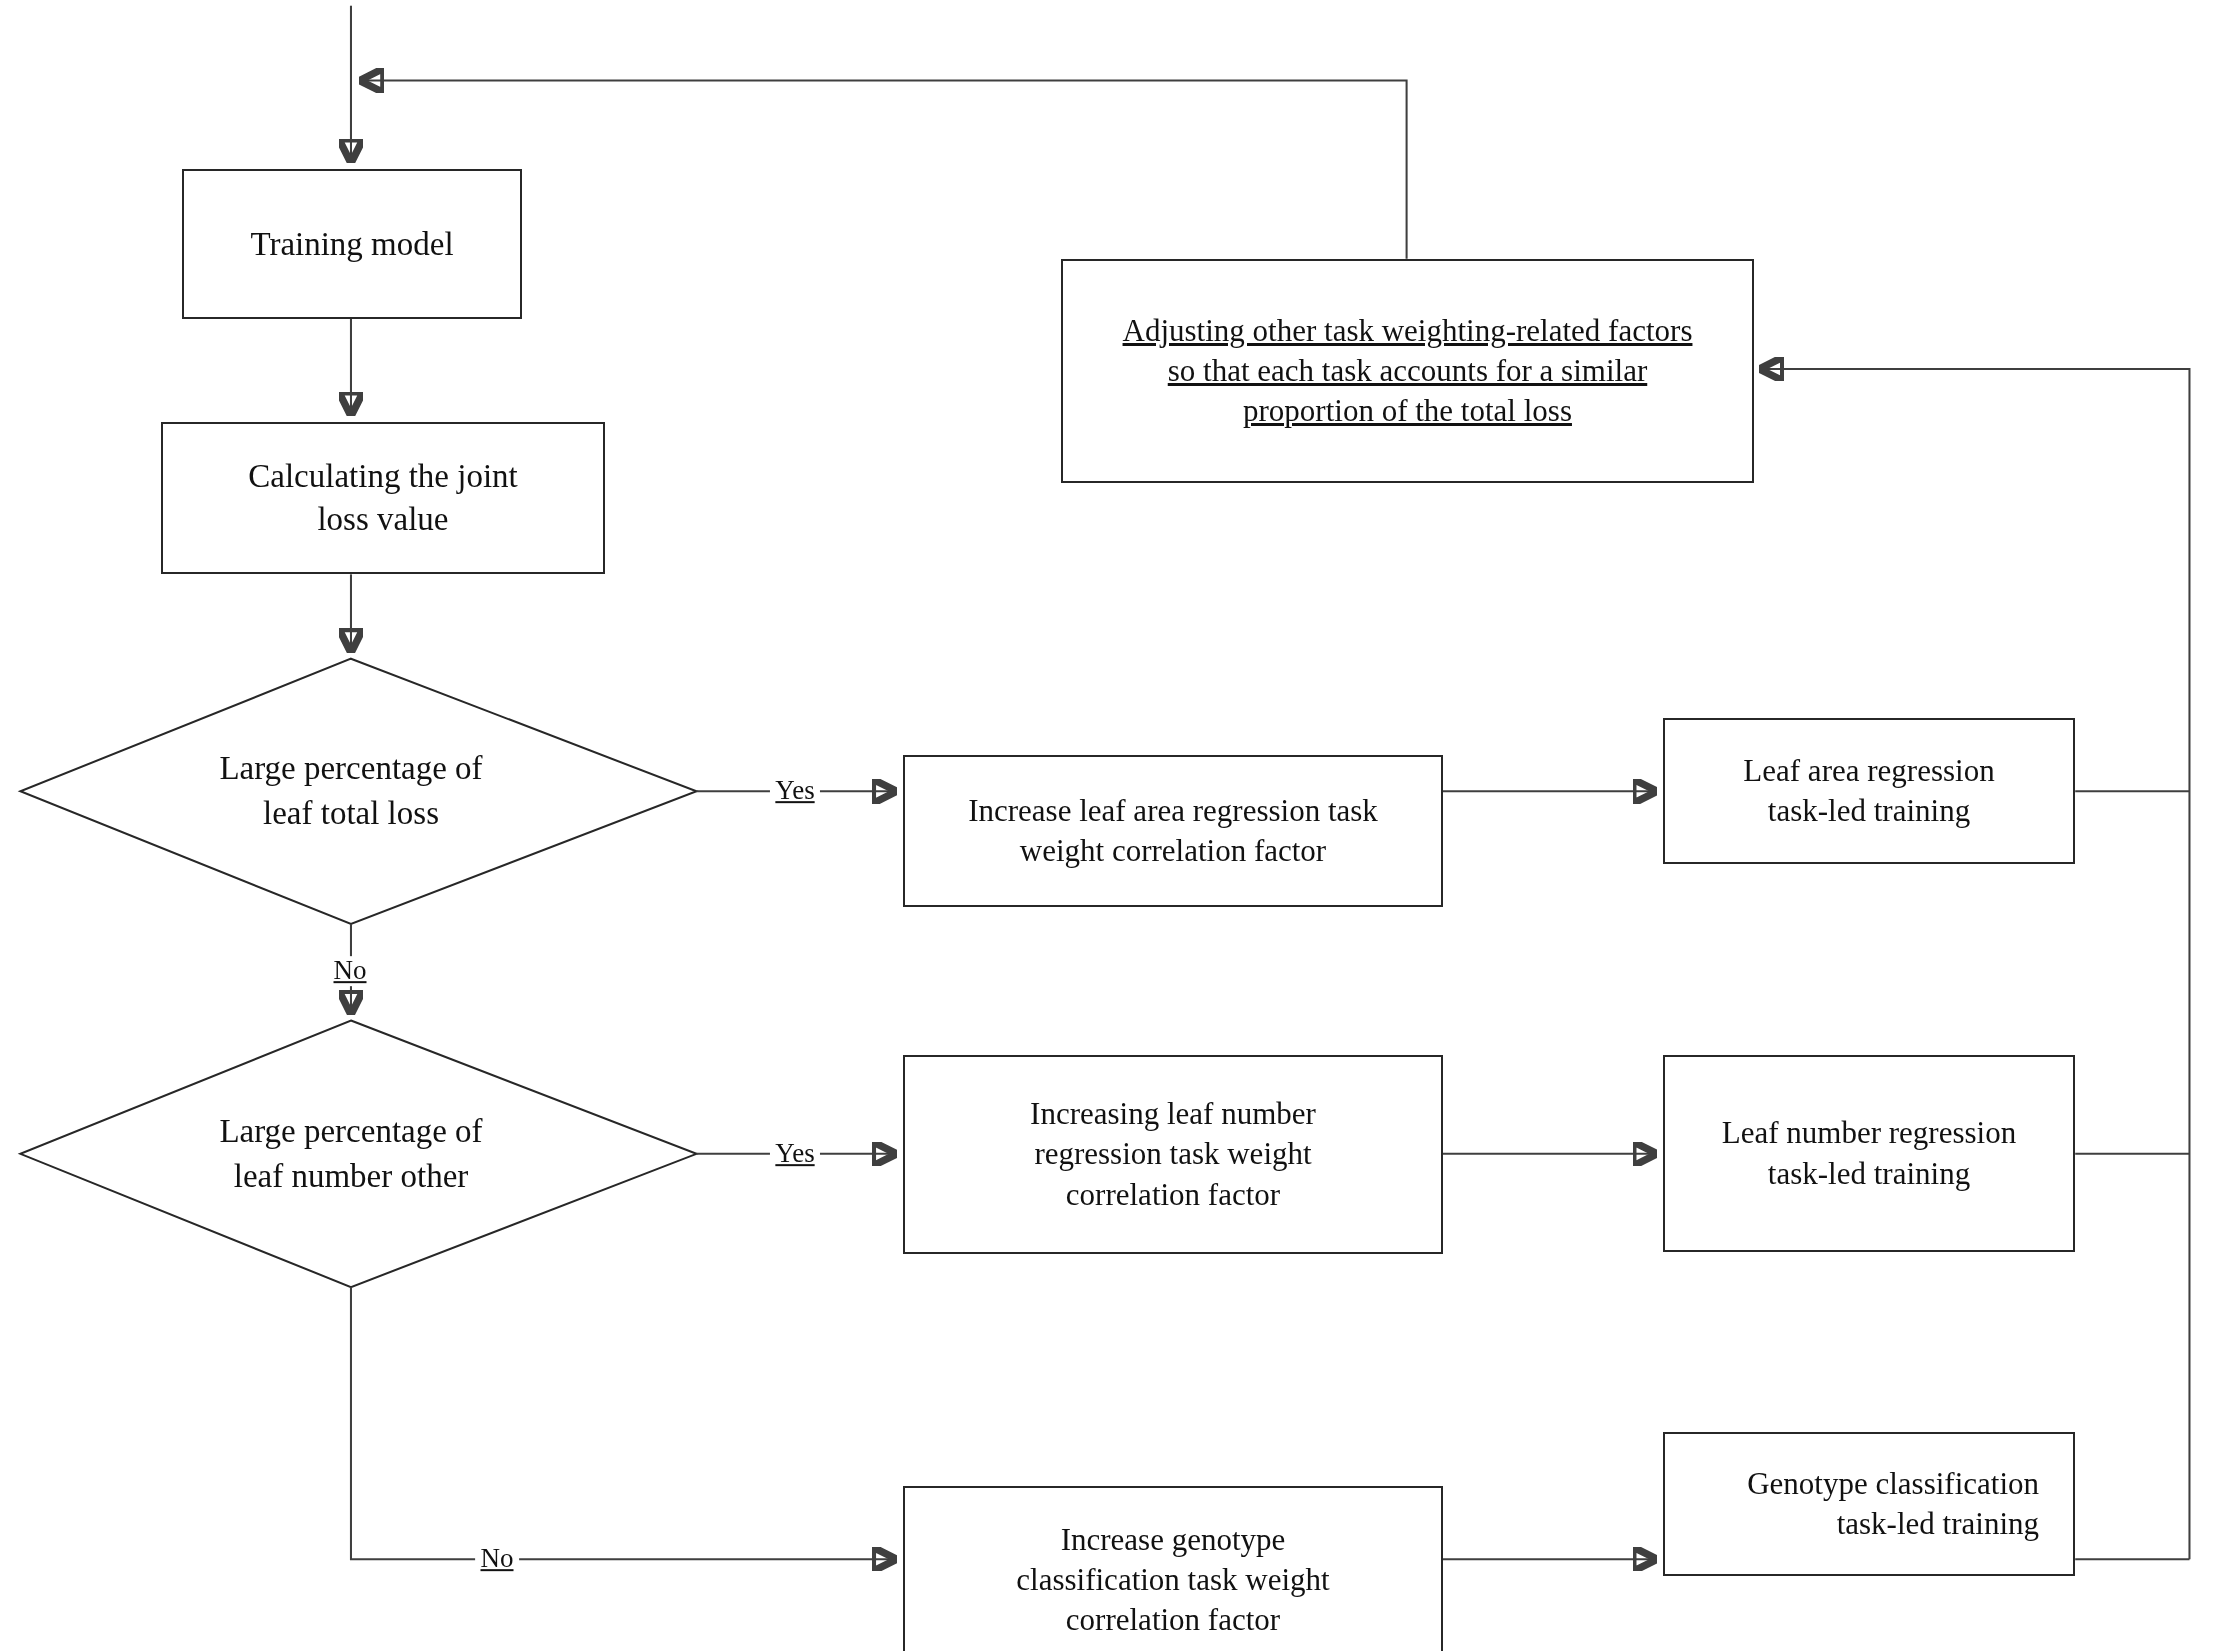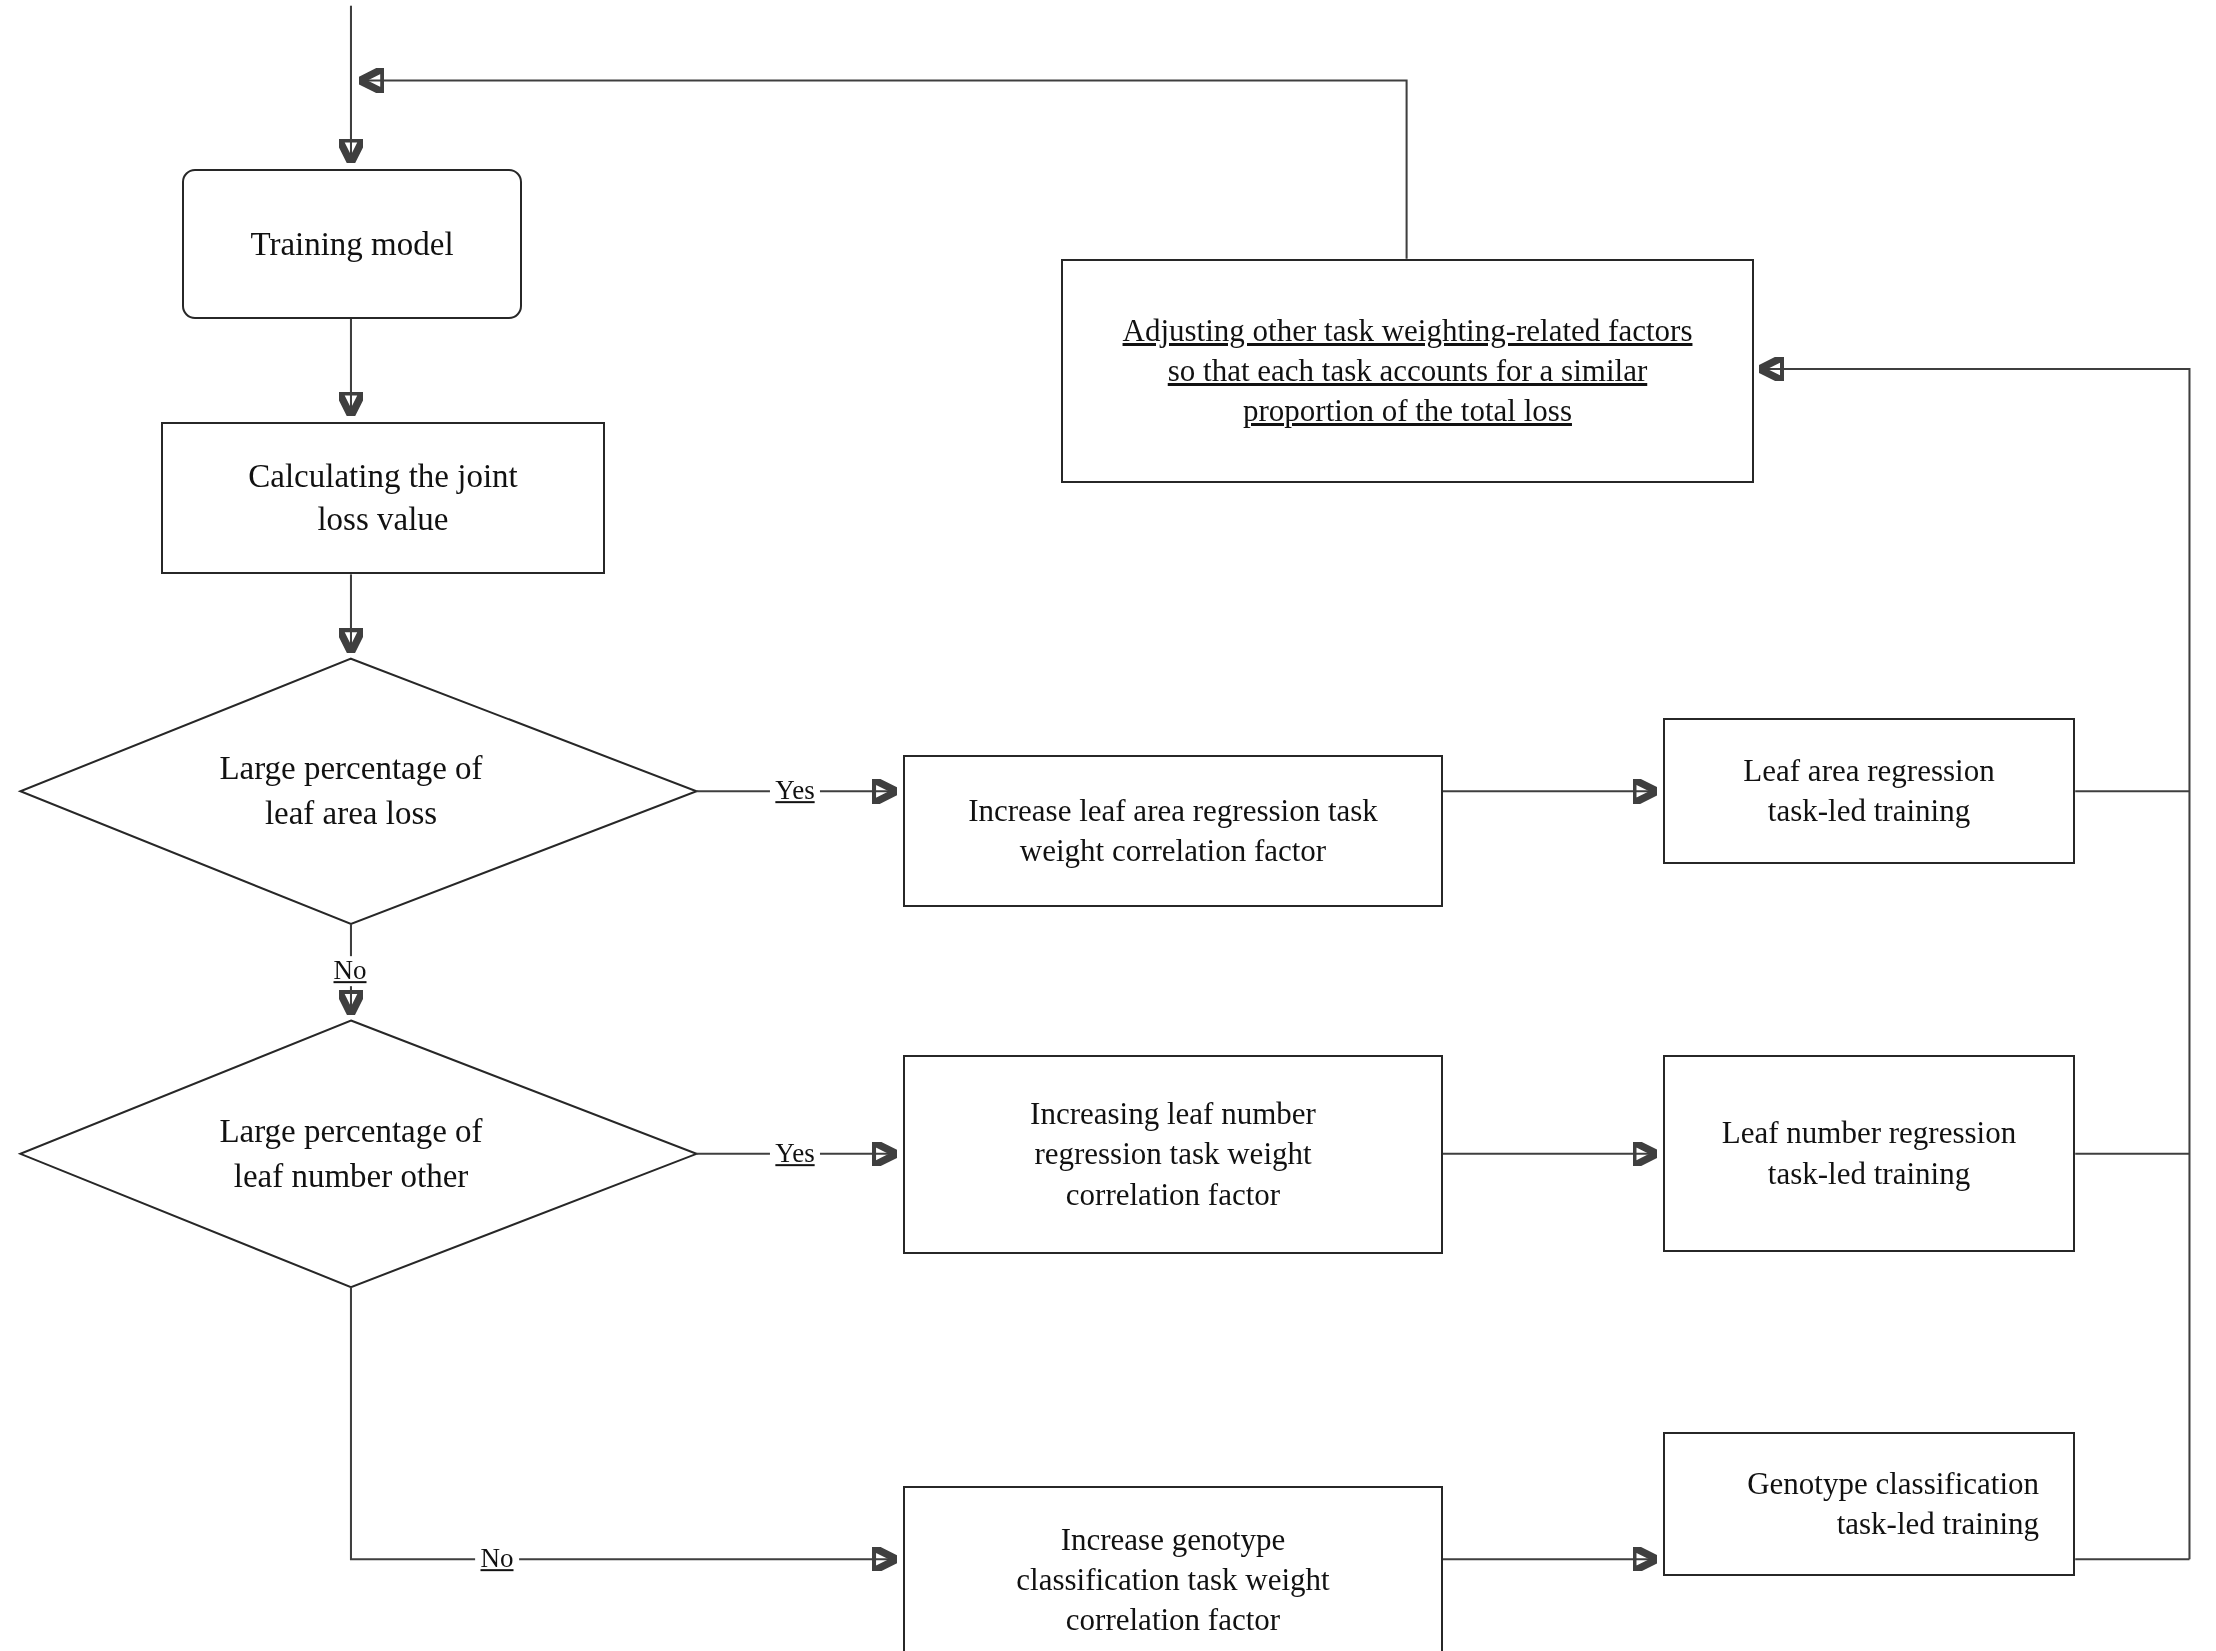--- a/index.html
+++ b/index.html
@@ -82,21 +82,21 @@
     <path d="M 2121 1696 H 2433" marker-end="url(#arr)"></path>
     <path d="M 3051 1696 H 3219"></path>
 
     <path d="M 516 1892 V 2292 H 1315" marker-end="url(#arr)"></path>
     <path d="M 2121 2292 H 2433" marker-end="url(#arr)"></path>
     <path d="M 3051 2292 H 3219"></path>
 
     <path d="M 3219 2292 V 542 H 2590" marker-end="url(#arr)"></path>
   </svg>
 
-  <div class="node f48" style="left:182px;top:169px;width:340px;height:150px;border-radius:13px;">
+  <div class="node f48" style="left:182px;top:169px;width:340px;height:150px;">
     <span class="lbl" style="max-width:286px;">Training model</span>
   </div>
 
   <div class="node f48" style="left:161px;top:422px;width:444px;height:152px;">
     <span class="lbl" style="max-width:306px;">Calculating the joint loss value</span>
   </div>
 
   <div class="node f46" style="left:1061px;top:259px;width:693px;height:224px;">
     <span class="lbl" style="max-width:599px;text-decoration:underline;">Adjusting other task weighting-related factors so that each task accounts for a similar proportion of the total loss</span>
   </div>
@@ -118,21 +118,21 @@
   </div>
 
   <div class="node f46" style="left:903px;top:1486px;width:540px;height:188px;">
     <span class="lbl" style="max-width:381px;">Increase genotype classification task weight correlation factor</span>
   </div>
 
   <div class="node f46" style="left:1663px;top:1432px;width:412px;height:144px;text-align:right;">
     <span class="lbl" style="max-width:340px;">Genotype classification task-led training</span>
   </div>
 
-  <div class="dlabel" style="left:351px;top:791px;">Large percentage of leaf area loss</div>
+  <div class="dlabel" style="left:351px;top:791px;">Large percentage of leaf total loss</div>
   <div class="dlabel" style="left:351px;top:1154px;">Large percentage of leaf number other</div>
 
   <div class="edge-label" style="left:795px;top:791px;">Yes</div>
   <div class="edge-label" style="left:350px;top:971px;">No</div>
   <div class="edge-label" style="left:795px;top:1154px;">Yes</div>
   <div class="edge-label" style="left:497px;top:1559px;">No</div>
 
 </div>
 
 

